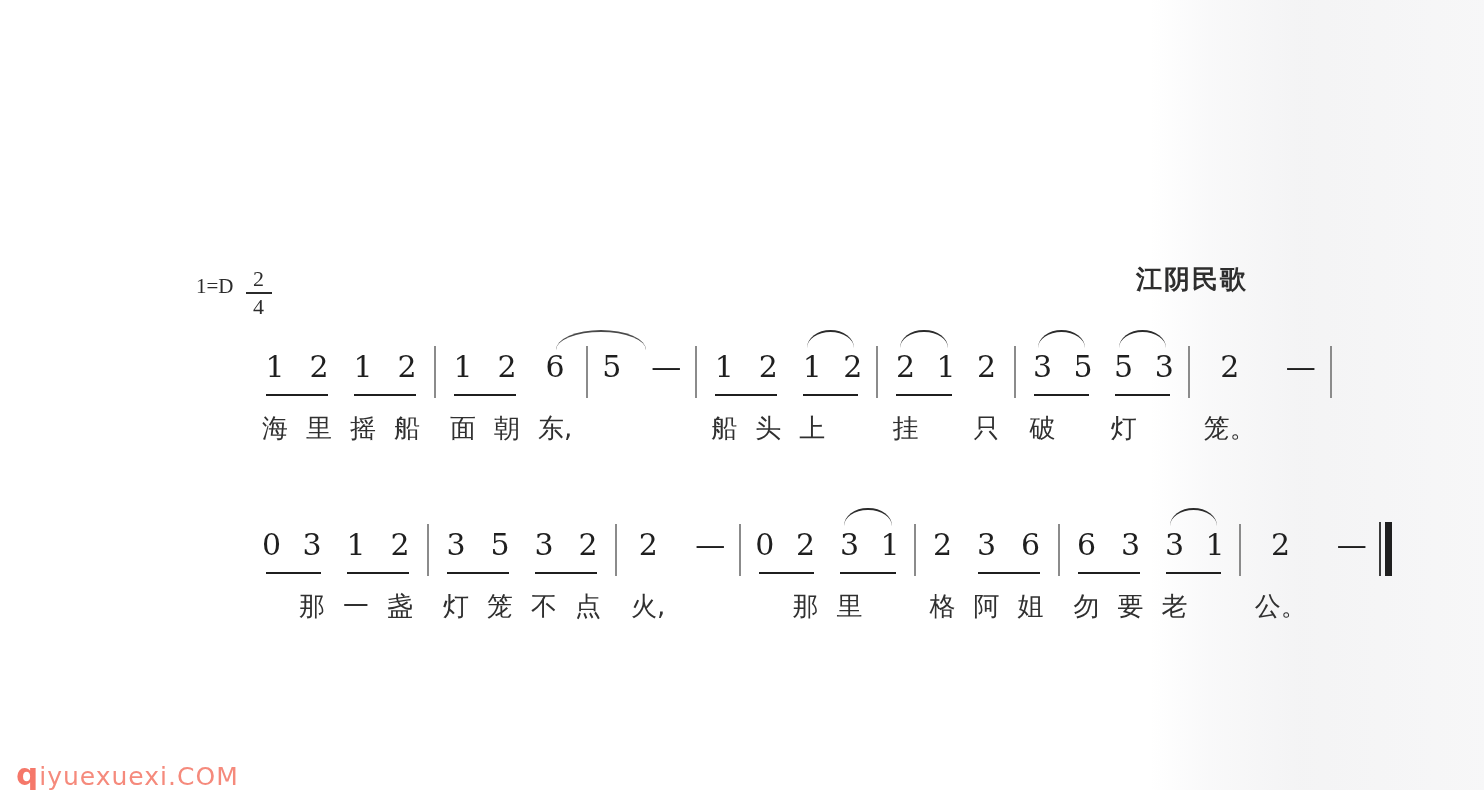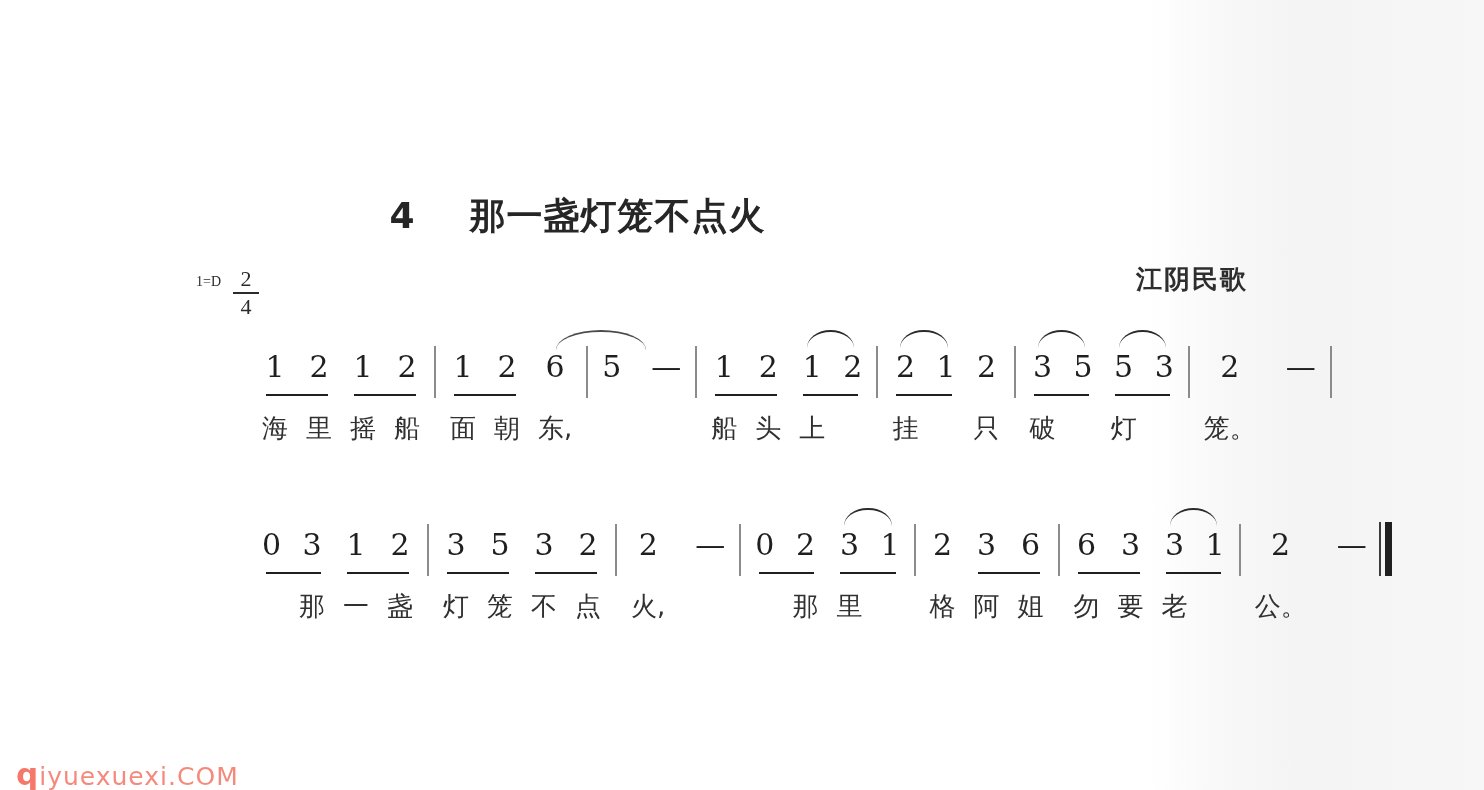--- a/index.html
+++ b/index.html
@@ -47,21 +47,21 @@
     left: 196px;
     top: 268px;
     font-size: 22px;
     color: #2b2b2b;
     display: flex;
     align-items: flex-start;
     gap: 12px;
   }
   .key-sig .keytext {
     font-family: "Liberation Serif", serif;
-    font-size: 14px;
+    font-size: 21px;
     padding-top: 6px;
   }
   .timesig {
     display: inline-flex;
     flex-direction: column;
     align-items: center;
     font-family: "Liberation Serif", serif;
     font-size: 22px;
     line-height: 1.02;
   }
@@ -200,21 +200,20 @@
     color: #f5786a;
   }
 </style>
 </head>
 <body>
 
 <div id="sheet">
 
   <div id="page-edge"></div>
 
-  <div class="title">4    那一盏灯笼不点火</div>
 
   <div class="key-sig">
     <span class="keytext">1=D</span>
     <span class="timesig">
       <span class="num">2</span>
       <span class="bar"></span>
       <span class="num">4</span>
     </span>
   </div>
 

